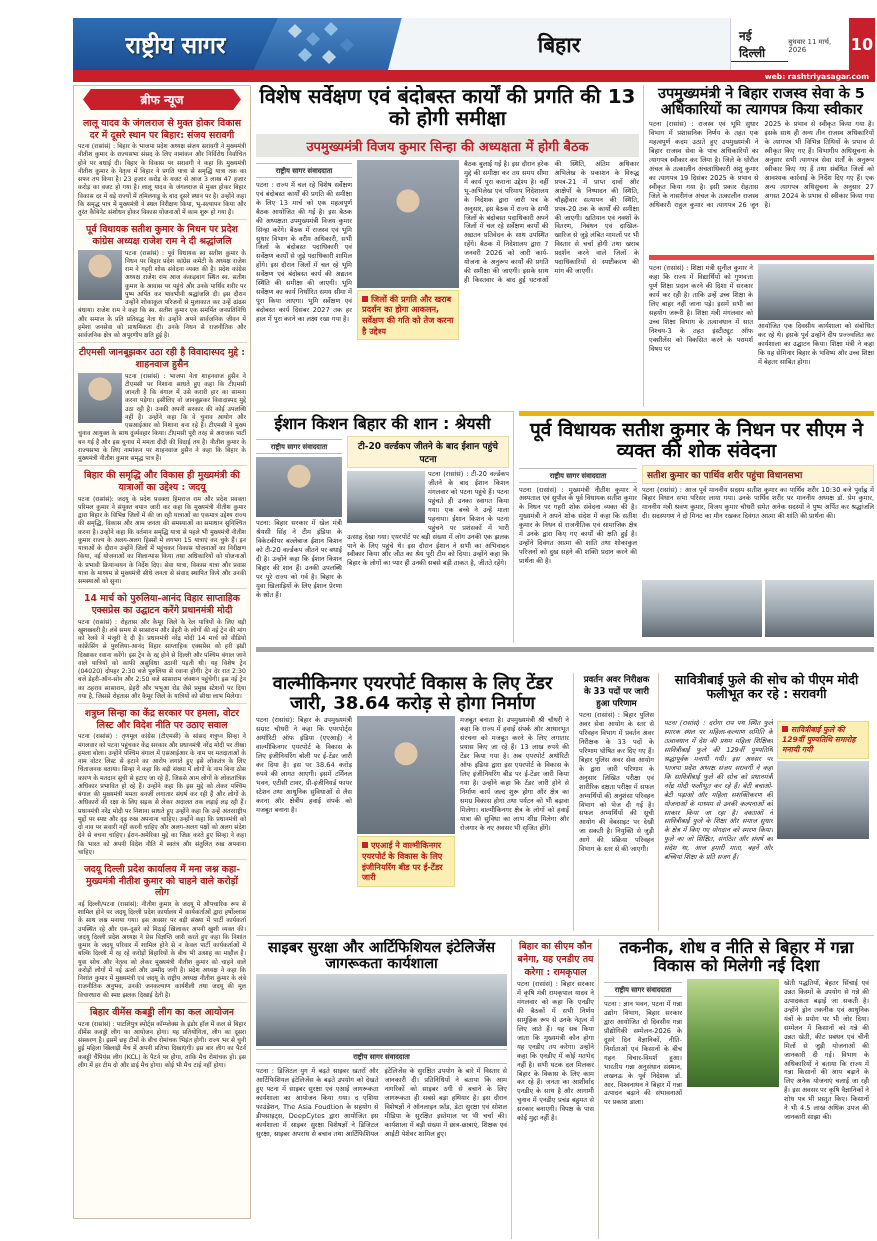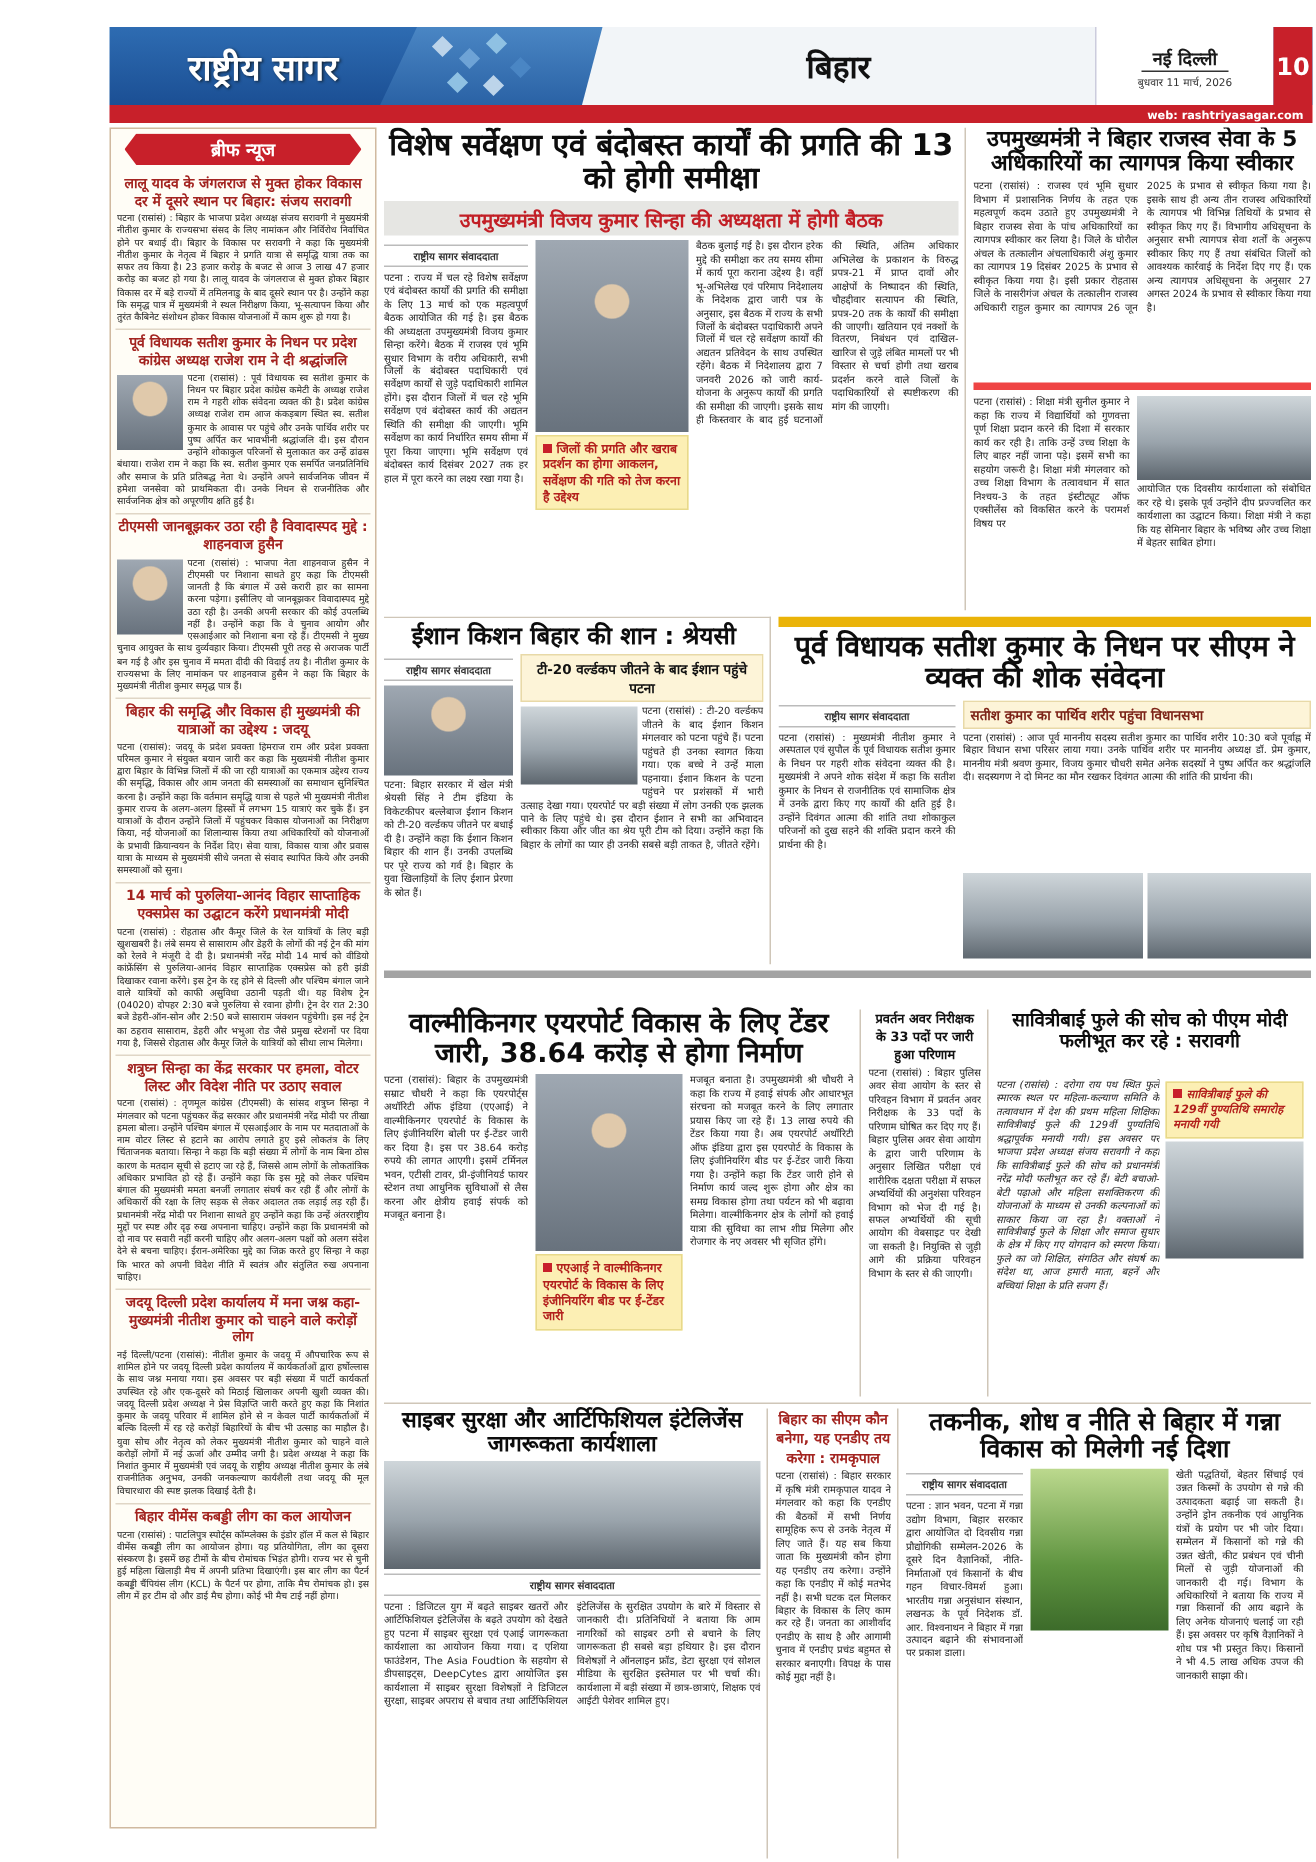--- a/index.html
+++ b/index.html
@@ -6,21 +6,21 @@
   body{width:877px;height:1241px;overflow:hidden;font-family:"DejaVu Sans",sans-serif;color:#1a1a1a;}
   .page{width:802px;margin:18px 0 0 73px;}
   
   .masthead{height:52px;display:flex;background:linear-gradient(180deg,#4a86c4,#2a62a5);position:relative;overflow:hidden;}
   .logo-box{width:205px;background:linear-gradient(180deg,#2e6cb2,#1b4f94);display:flex;align-items:center;justify-content:center;clip-path:polygon(0 0,100% 0,88% 100%,0 100%);}
   .logo-box .t{color:#fff;font-size:23px;font-weight:bold;text-shadow:1px 1px 2px #123;}
   .diamonds{width:110px;position:relative;}
   .diamonds i{position:absolute;width:10px;height:10px;transform:rotate(45deg);}
   .center-panel{flex:1;background:#f2f5f8;display:flex;align-items:center;justify-content:center;clip-path:polygon(4% 0,100% 0,100% 100%,0 100%);}
   .center-panel .t{font-size:21px;font-weight:bold;color:#111;text-align:center;}
-  .ed-panel{width:118px;background:#fff;display:flex;flex-direction:column;align-items:center;justify-content:center;border-left:1px solid #ccd;}
+  .ed-panel{width:118px;background:#fff;display:flex;align-items:center;border-left:1px solid #ccd;}
   .ed-city{font-size:12px;font-weight:bold;border-bottom:1px solid #333;padding:0 8px;}
   .ed-date{font-size:7px;color:#333;margin-top:2px;}
   .pg-box{width:26px;background:#c8202a;color:#fff;display:flex;align-items:center;justify-content:center;font-size:16px;font-weight:bold;}
   .web-strip{height:12px;background:#c8202a;color:#fff;font-size:7.5px;display:flex;align-items:center;justify-content:flex-end;padding-right:6px;font-weight:bold;}
   
   .content{display:grid;grid-template-columns:178px 618px;gap:5px;margin-top:3px;}
   
   .briefs{border:1px solid #d0b9a0;background:#fffdf6;height:1128px;overflow:hidden;padding:2px 3px;}
   .briefs-head{background:#c8202a;color:#fff;text-align:center;font-weight:bold;font-size:12px;padding:2px 0;clip-path:polygon(5% 0,95% 0,100% 50%,95% 100%,5% 100%,0 50%);margin:1px 6px 4px;}
   .brief{border-bottom:1px solid #e0d6c6;padding:3px 1px;}
@@ -241,21 +241,21 @@
             <div class="ishan-right">
               <div class="cream ishan-sub">टी-20 वर्ल्डकप जीतने के बाद ईशान पहुंचे पटना</div>
               <div class="bd" style="height:160px;overflow:hidden;">
                 <span class="crowd-photo group"></span>
                 <span>पटना (रासांसं) : टी-20 वर्ल्डकप जीतने के बाद ईशान किशन मंगलवार को पटना पहुंचे हैं। पटना पहुंचते ही उनका स्वागत किया गया। एक बच्चे ने उन्हें माला पहनाया। ईशान किशन के पटना पहुंचने पर प्रशंसकों में भारी उत्साह देखा गया। एयरपोर्ट पर बड़ी संख्या में लोग उनकी एक झलक पाने के लिए पहुंचे थे। इस दौरान ईशान ने सभी का अभिवादन स्वीकार किया और जीत का श्रेय पूरी टीम को दिया। उन्होंने कहा कि बिहार के लोगों का प्यार ही उनकी सबसे बड़ी ताकत है, जीतते रहेंगे।</span>
               </div>
             </div>
           </div>
         </div>
 
-        <div class="art satish" style="border-top:7px solid #eab308;padding-top:3px;">
+        <div class="art satish" style="border-top:5px solid #eab308;padding-top:3px;">
           <h2>पूर्व विधायक सतीश कुमार के निधन पर सीएम ने व्यक्त की शोक संवेदना</h2>
           <div class="satish-flex">
             <div class="satish-left">
               <div class="byline">राष्ट्रीय सागर संवाददाता</div>
               <div class="bd" style="height:148px;overflow:hidden;">पटना (रासांसं) : मुख्यमंत्री नीतीश कुमार ने अस्पताल एवं सुपौल के पूर्व विधायक सतीश कुमार के निधन पर गहरी शोक संवेदना व्यक्त की है। मुख्यमंत्री ने अपने शोक संदेश में कहा कि सतीश कुमार के निधन से राजनीतिक एवं सामाजिक क्षेत्र में उनके द्वारा किए गए कार्यों की क्षति हुई है। उन्होंने दिवंगत आत्मा की शांति तथा शोकाकुल परिजनों को दुख सहने की शक्ति प्रदान करने की प्रार्थना की है।</div>
             </div>
             <div class="satish-right">
               <div class="cream satish-box-head">सतीश कुमार का पार्थिव शरीर पहुंचा विधानसभा</div>
               <div class="bd" style="height:92px;overflow:hidden;">पटना (रासांसं) : आज पूर्व माननीय सदस्य सतीश कुमार का पार्थिव शरीर 10:30 बजे पूर्वाह्न में बिहार विधान सभा परिसर लाया गया। उनके पार्थिव शरीर पर माननीय अध्यक्ष डॉ. प्रेम कुमार, माननीय मंत्री श्रवण कुमार, विजय कुमार चौधरी समेत अनेक सदस्यों ने पुष्प अर्पित कर श्रद्धांजलि दी। सदस्यगण ने दो मिनट का मौन रखकर दिवंगत आत्मा की शांति की प्रार्थना की।</div>
               <div class="satish-photos">

